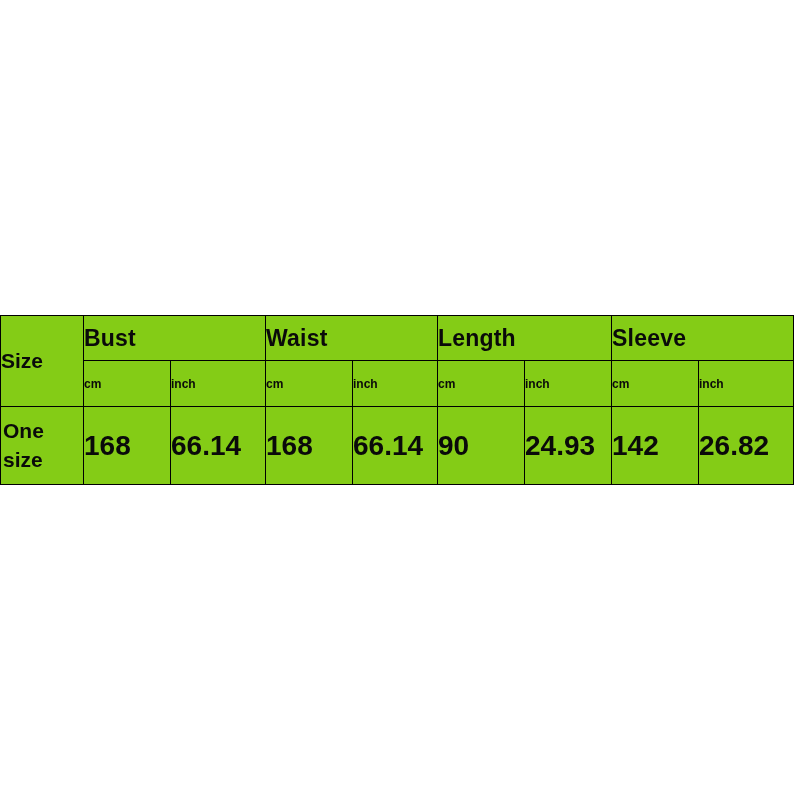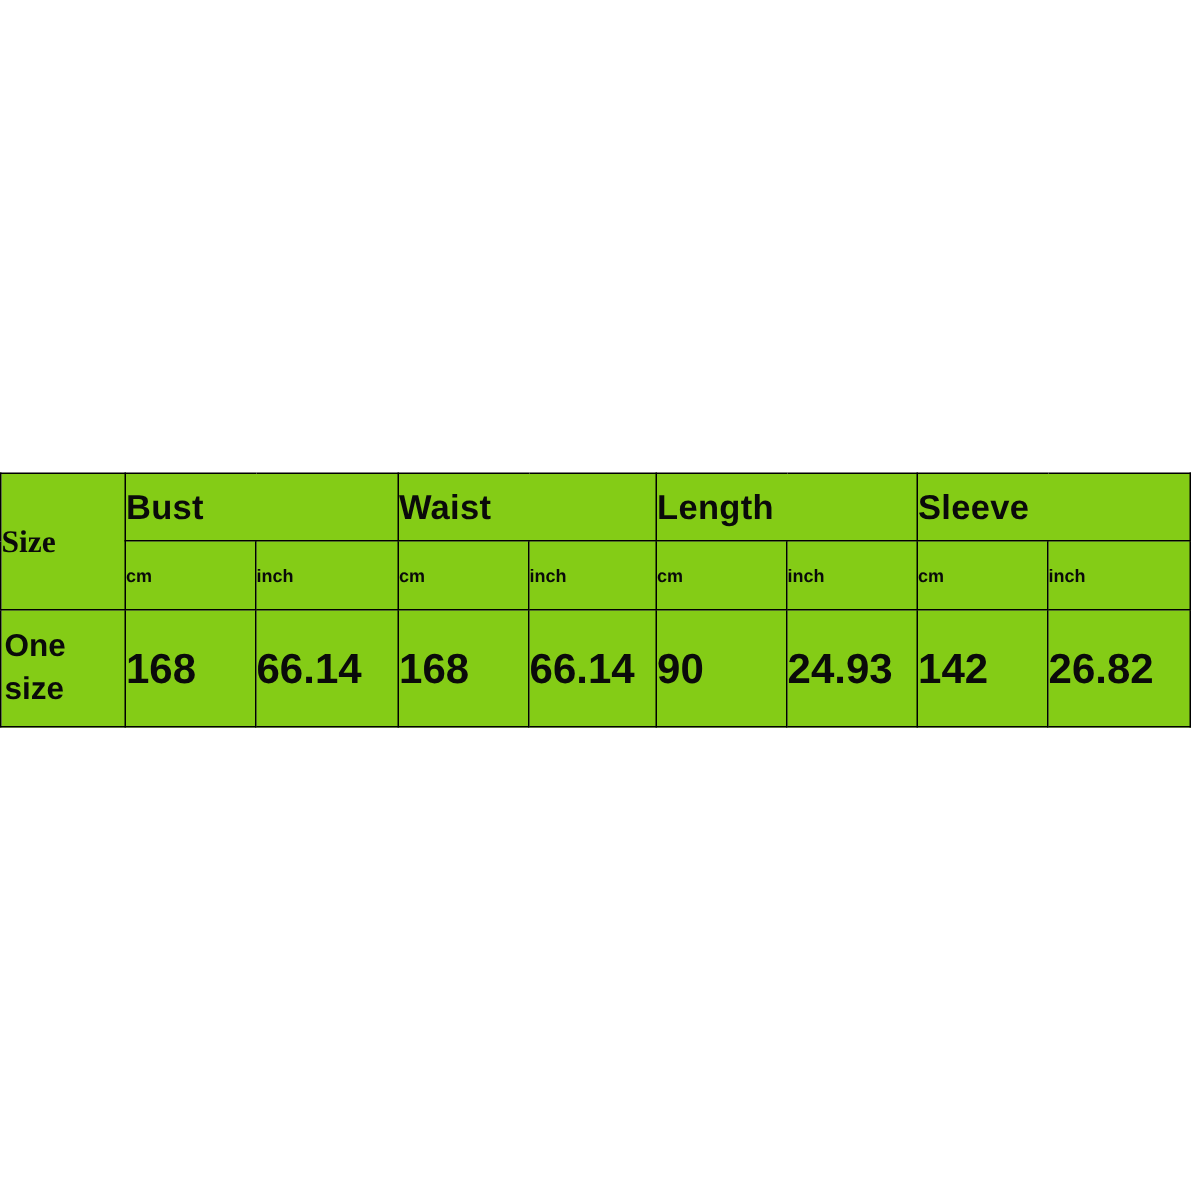--- a/index.html
+++ b/index.html
@@ -49,21 +49,20 @@
   tr.group-row td.group-label {
     height: 44px;
     font-size: 23px;
     letter-spacing: 0.2px;
   }
 
   
   td.size-label {
     height: 89px;
     font-size: 21px;
-    font-family: Liberation Serif, serif;
   }
 
   
   tr.unit-row td.unit-label {
     height: 45px;
     font-size: 12px;
   }
 
   
   tr.data-row td {

